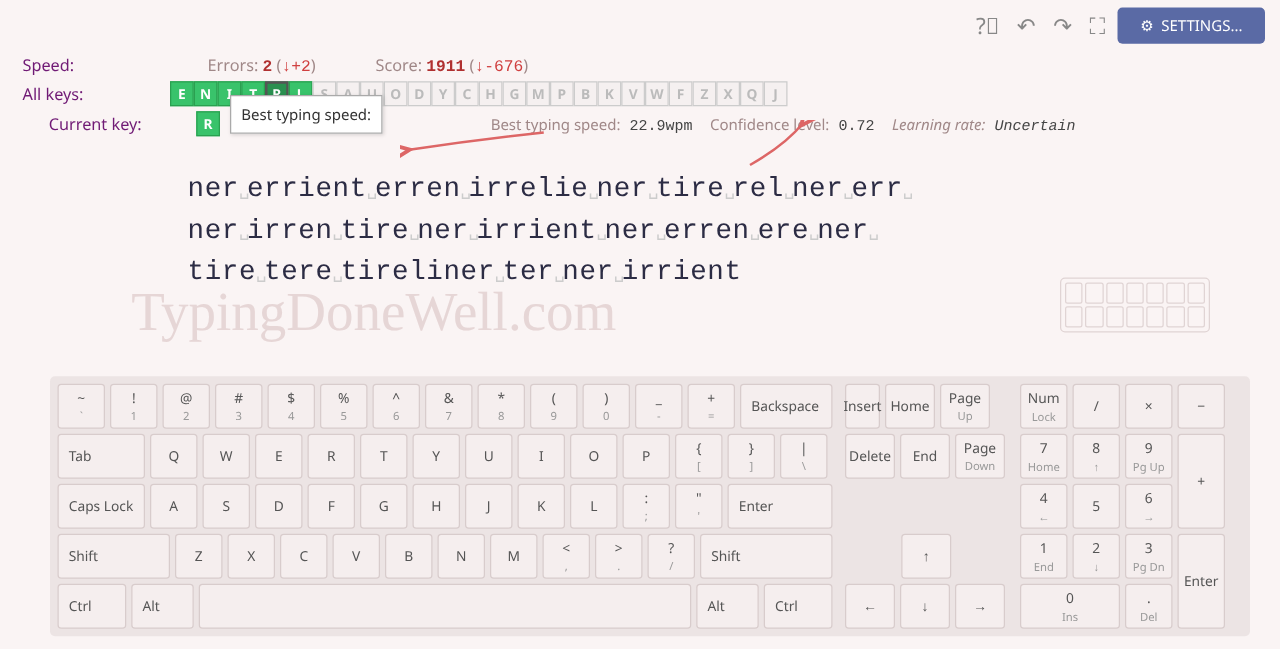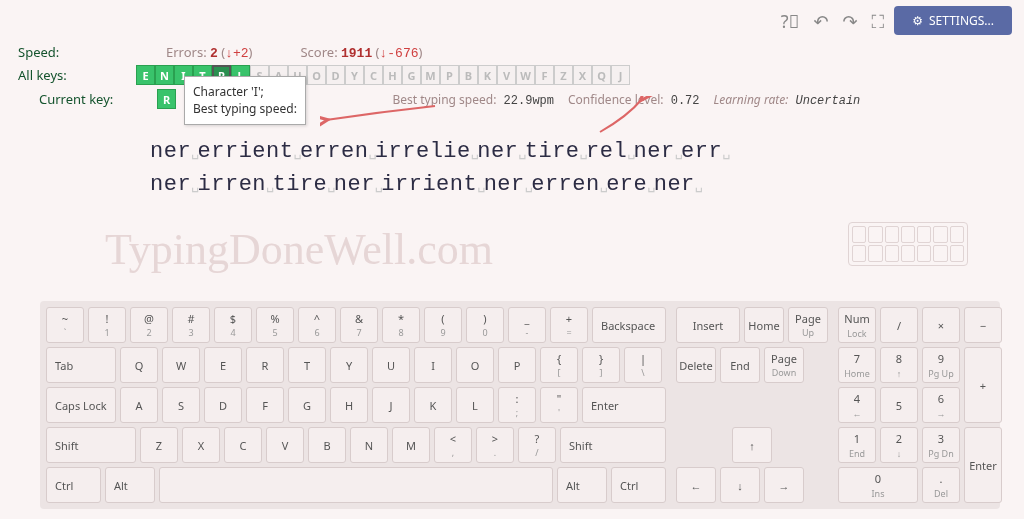--- a/index.html
+++ b/index.html
@@ -41,21 +41,21 @@
   .stats-row {
     display: flex;
     align-items: center;
     padding: 2px 18px;
     gap: 8px;
     color: #a08888;
     font-size: 13px;
   }
   .label {
     width: 100px;
-    color: #14532d;
+    color: #701a75;
   }
   .stat-group { margin-left: 40px; }
   .stat-val { color: #b03030; font-family: "Courier New", monospace; font-weight: bold; }
   .stat-delta { color: #d04040; font-family: "Courier New", monospace; }
   .keyrow { display: flex; gap: 0; margin-left: 10px; }
   .key-chip {
     width: 19px;
     height: 20px;
     font-size: 11px;
     font-weight: bold;
@@ -246,21 +246,20 @@
     <span class="ck-label">Confidence level:</span>
     <span>0.72</span>
   </span>
   <span class="ck-stats" style="margin-left:6px;font-style:italic;">
     <span class="ck-label">Learning rate:</span>
     <span>Uncertain</span>
   </span>
 </div>
 
 <div class="tooltip">
-  <div>Character 'I';</div>
   <div>Best typing speed:</div>
 </div>
 
 <svg class="arrow1">
   <defs>
       <marker id="ah1" markerWidth="8" markerHeight="8" refX="2" refY="4" orient="auto">
         <path d="M8,1 L1,4 L8,7" fill="none" stroke="#d66" stroke-width="1.5"></path>
       </marker>
     </defs>
   <path d="M115,4 Q60,10 6,18" stroke="#d66" stroke-width="2" fill="none" marker-end="url(#ah1)"></path>
@@ -270,20 +269,21 @@
       <marker id="ah2" markerWidth="8" markerHeight="8" refX="2" refY="4" orient="auto">
         <path d="M8,1 L1,4 L8,7" fill="none" stroke="#d66" stroke-width="1.5"></path>
       </marker>
     </defs>
   <path d="M12,36 Q40,20 54,3" stroke="#d66" stroke-width="2" fill="none" marker-end="url(#ah2)"></path>
 </svg>
 
 <div class="typing-text">
   <div id="tline1"><span>ner</span><span class="wsep">␣</span><span>errient</span><span class="wsep">␣</span><span>erren</span><span class="wsep">␣</span><span>irrelie</span><span class="wsep">␣</span><span>ner</span><span class="wsep">␣</span><span>tire</span><span class="wsep">␣</span><span>rel</span><span class="wsep">␣</span><span>ner</span><span class="wsep">␣</span><span>err</span><span class="wsep">␣</span></div>
   <div id="tline2"><span>ner</span><span class="wsep">␣</span><span>irren</span><span class="wsep">␣</span><span>tire</span><span class="wsep">␣</span><span>ner</span><span class="wsep">␣</span><span>irrient</span><span class="wsep">␣</span><span>ner</span><span class="wsep">␣</span><span>erren</span><span class="wsep">␣</span><span>ere</span><span class="wsep">␣</span><span>ner</span><span class="wsep">␣</span></div>
+  <div id="tline3"><span>tire</span><span class="wsep">␣</span><span>tere</span><span class="wsep">␣</span><span>tireliner</span><span class="wsep">␣</span><span>ter</span><span class="wsep">␣</span><span>ner</span><span class="wsep">␣</span><span>irrient</span></div>
 </div>
 
 <div class="watermark">TypingDoneWell.com</div>
 
 <div class="kbd-mini">
   <div class="kbd-mini-row">
       <div class="kbd-mini-key"></div>
       <div class="kbd-mini-key"></div>
       <div class="kbd-mini-key"></div>
       <div class="kbd-mini-key"></div>
@@ -433,21 +433,21 @@
       <div class="kbkey wide" style="width:55px">Ctrl</div>
       <div class="kbkey wide" style="width:50px">Alt</div>
       <div class="kbkey" style="flex:1"></div>
       <div class="kbkey wide" style="width:50px">Alt</div>
       <div class="kbkey wide" style="width:55px">Ctrl</div>
     </div>
   </div>
 
   <div class="kb-sec kb-nav">
     <div class="kb-row">
-      <div class="kbkey" style="width:64px">Insert</div>
+      <div class="kbkey" style="width:28px">Insert</div>
       <div class="kbkey" style="width:40px">Home</div>
       <div class="kbkey" style="width:40px">
           <span>Page</span>
           <span class="sub">Up</span>
         </div>
     </div>
     <div class="kb-row">
       <div class="kbkey" style="width:40px">Delete</div>
       <div class="kbkey" style="width:40px">End</div>
       <div class="kbkey" style="width:40px">

